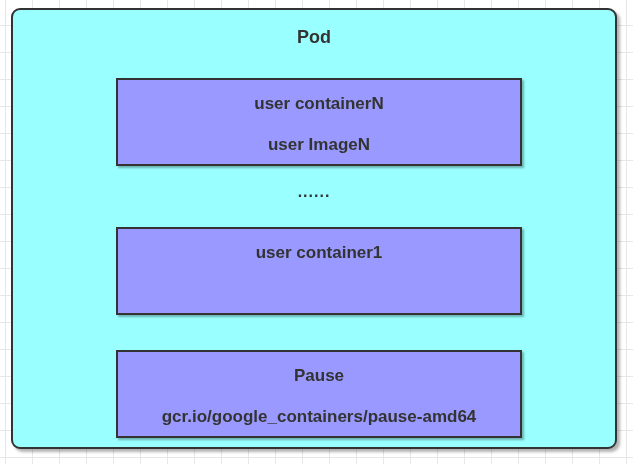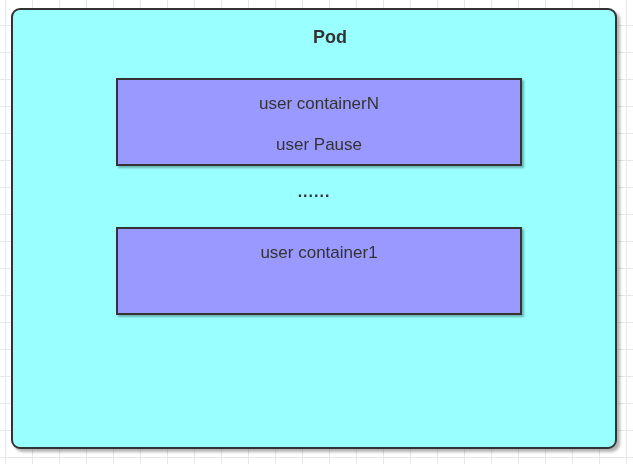--- a/index.html
+++ b/index.html
@@ -40,42 +40,41 @@
   .pod-title {
     position: absolute;
     top: 16px;
     left: 0;
     width: 100%;
     text-align: center;
     font-size: 18px;
     font-weight: bold;
     color: #333333;
     line-height: 22px;
-    padding-left: 16px;
   }
   
   .cbox {
     position: absolute;
     left: 103px;
     width: 406px;
     height: 88px;
     box-sizing: border-box;
     background: #9999ff;
     border: 2px solid #333333;
     box-shadow: 2px 2px 2px rgba(0,0,0,0.30);
     display: flex;
     flex-direction: column;
     justify-content: space-between;
     padding: 13px 10px 9px 10px;
   }
   .cbox .cname,
   .cbox .cimage {
     text-align: center;
     font-size: 17px;
-    font-weight: normal;
+    font-weight: bold;
     color: #333333;
     line-height: 21px;
     white-space: nowrap;
   }
   .box-n     { top: 68px; }
   .box-1     { top: 217px; gap: 32px; }
   .box-pause { top: 340px; }
   .dots {
     position: absolute;
     top: 172px;
@@ -92,24 +91,28 @@
 </head>
 <body>
 
 <div class="canvas">
   <div class="pod">
 
     <div class="pod-title">Pod</div>
 
     <div class="cbox box-n">
       <div class="cname">user containerN</div>
-      <div class="cimage">user Pause</div>
+      <div class="cimage">user ImageN</div>
     </div>
 
     <div class="dots">......</div>
 
     <div class="cbox box-1">
       <div class="cname">user container1</div>
     </div>
 
+    <div class="cbox box-pause">
+      <div class="cname">Pause</div>
+      <div class="cimage">gcr.io/google_containers/pause-amd64</div>
+    </div>
 
   </div>
 </div>
 
 </body></html>

